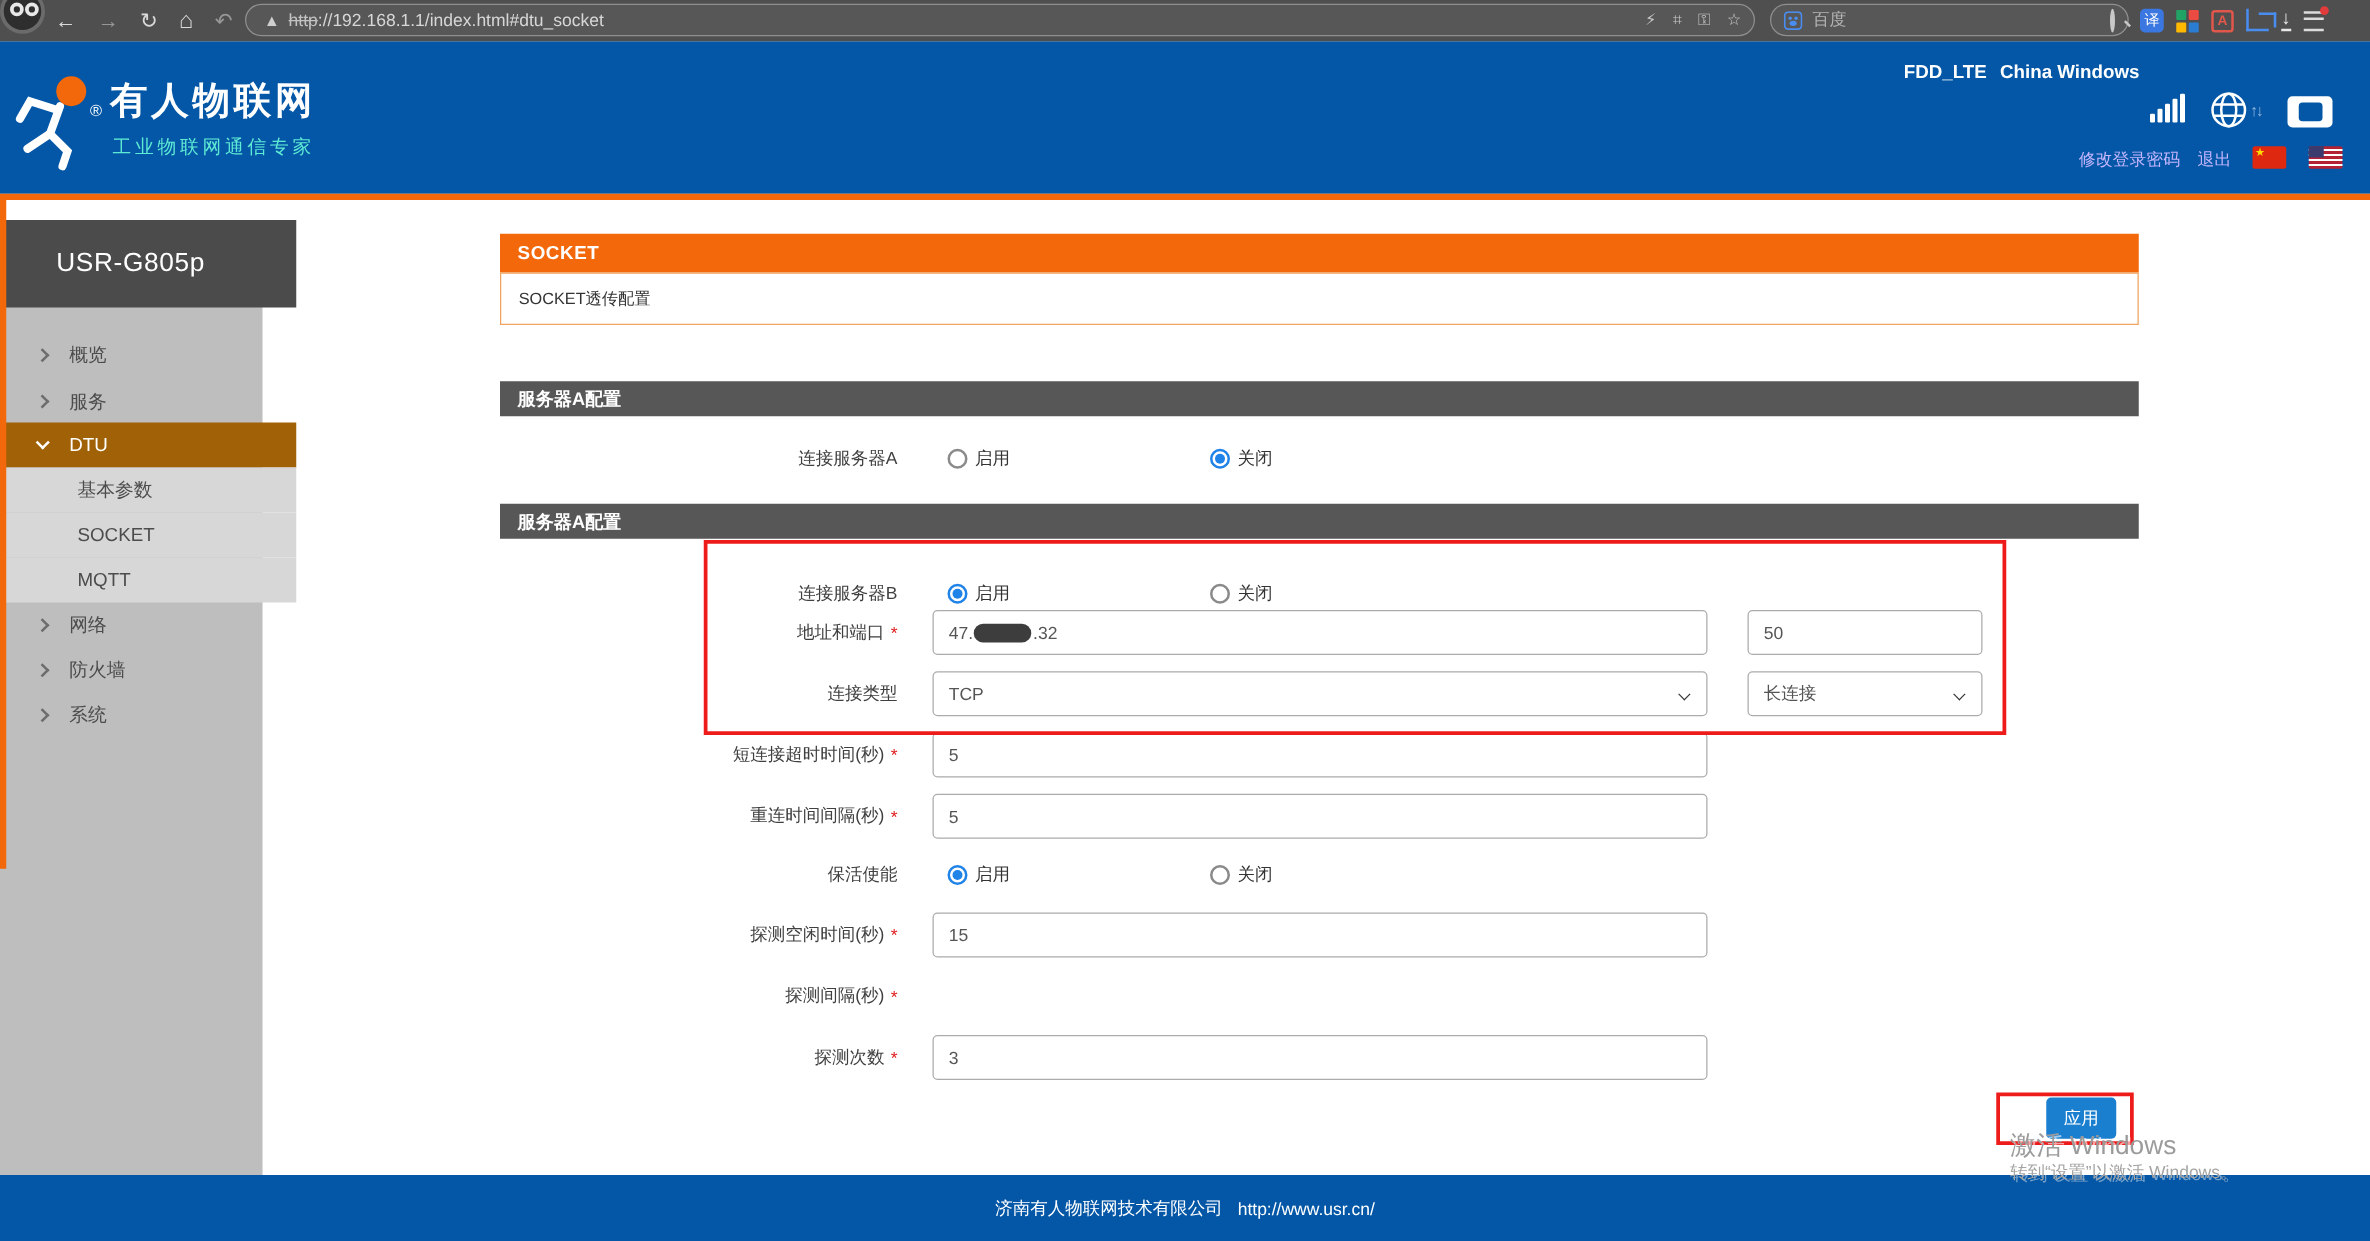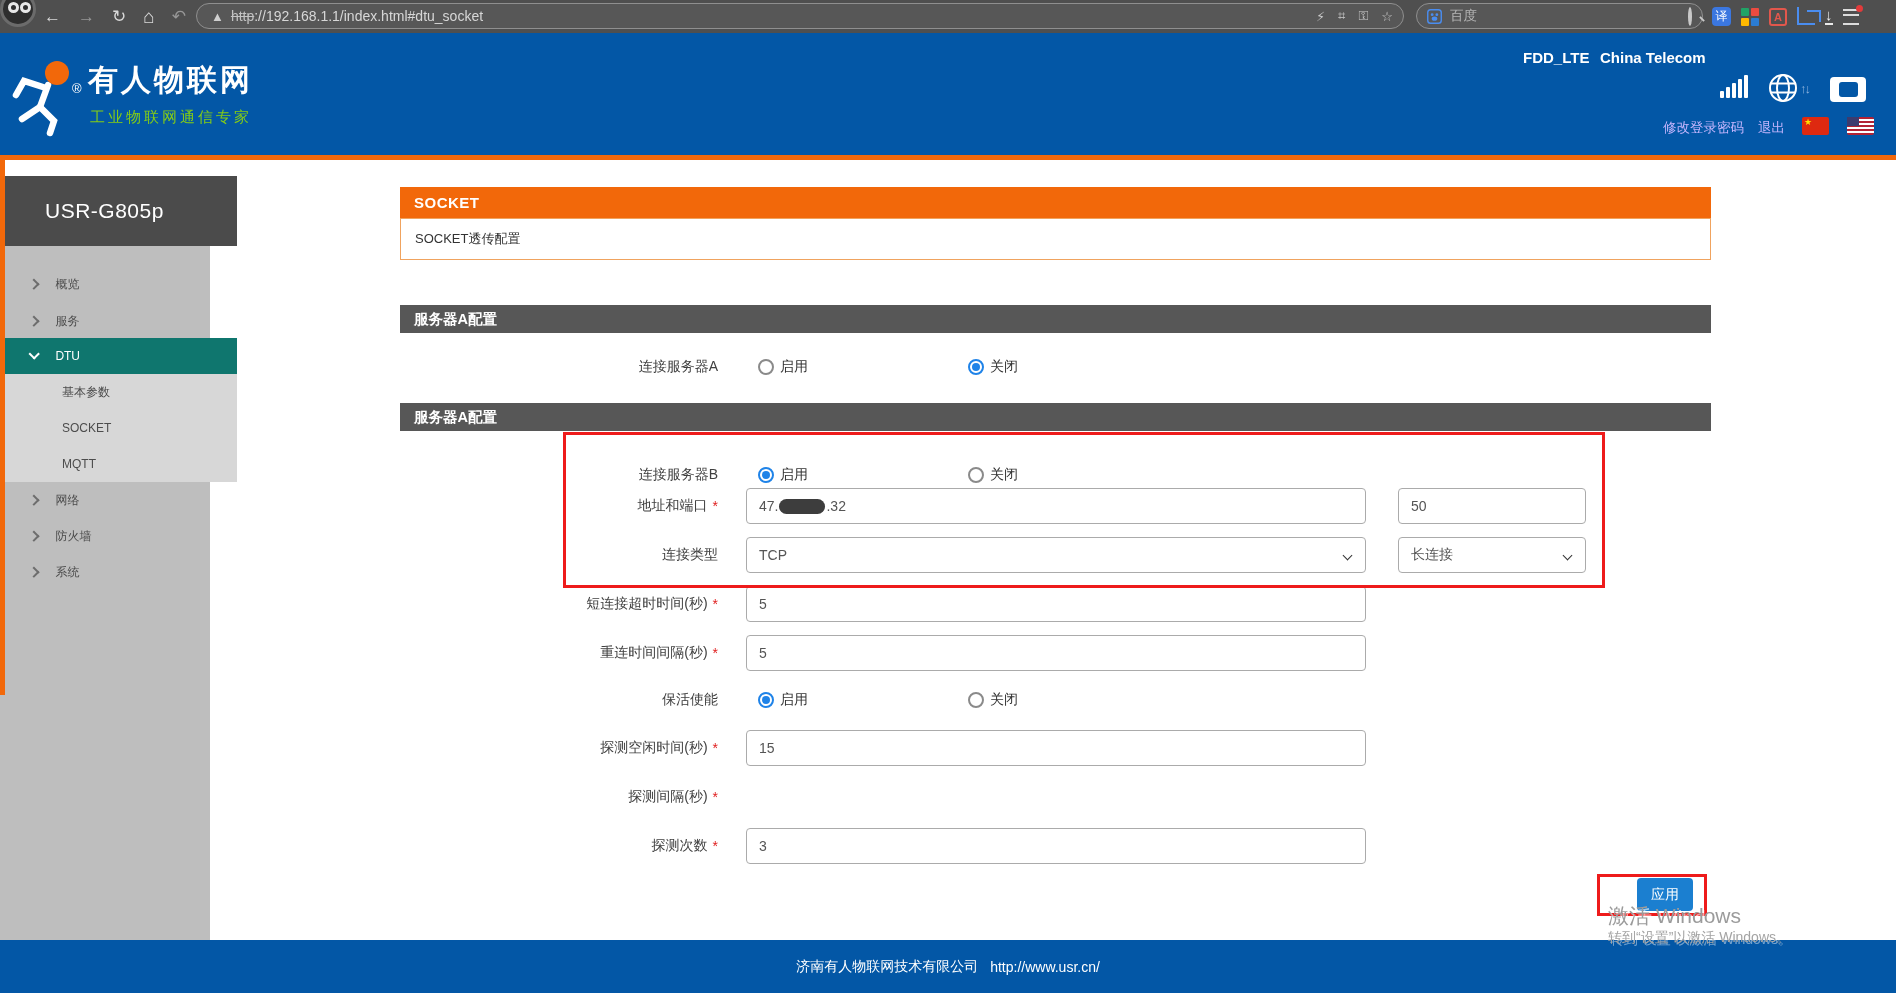--- a/index.html
+++ b/index.html
@@ -30,44 +30,44 @@
   .ext-crop:after{content:"";position:absolute;right:-6px;top:3px;width:12px;height:10px;border-right:2.5px solid #4a8df0;border-top:2.5px solid #4a8df0}
   .ext-down{color:#e9e9e9;font-size:15px;border-bottom:2px solid #e9e9e9;line-height:13px;height:15px}
   .menu3{width:16px;height:12px;border-top:2px solid #dcdcdc;border-bottom:2px solid #dcdcdc;position:relative}
   .menu3 i{position:absolute;left:0;top:3px;width:100%;border-top:2px solid #dcdcdc}
   .menu3 b{position:absolute;right:-4px;top:-6px;width:7px;height:7px;background:#e23b3b;border-radius:50%}
   .mag{width:12px;height:12px;border:2px solid #c9c9c9;border-radius:50%;position:relative;box-sizing:border-box}
   .mag:after{content:"";position:absolute;left:9px;top:9px;width:6px;height:2px;background:#c9c9c9;transform:rotate(45deg)}
   
   .hdr{left:0;top:33px;width:1896px;height:122px;background:#0357a6;color:#fff}
   .brandtxt{left:88px;top:27px;font-size:30px;font-weight:bold;letter-spacing:3px}
-  .brandsub{left:90px;top:75px;font-size:15px;letter-spacing:3px;color:#84cc16}
+  .brandsub{left:90px;top:75px;font-size:15px;letter-spacing:3px;color:#5eead4}
   .reg{left:143px;top:22px;font-size:13px}
   .nettype{top:16px;font-weight:bold;font-size:15px}
   .h-right-small{top:86px;font-size:13.5px;color:#c4b5fd}
   .flag{top:84px;width:27px;height:18px;border-radius:2px}
   .flag-cn{background:#de2910;color:#ffde00;font-size:9px;line-height:10px;padding-left:2px;box-sizing:border-box}
   .flag-us{background:repeating-linear-gradient(#b22234 0 2px,#fff 2px 4px)}
   .flag-us i{position:absolute;left:0;top:0;width:12px;height:9px;background:#3c3b6e}
   .sigbars{top:42px;display:flex;align-items:flex-end;gap:2.5px}
   .sigbars b{width:3.5px;background:#fff;border-radius:1px}
   .updown{top:48px;font-size:13px;color:#8fb3dd;letter-spacing:-2px}
   .sim{top:44px;width:36px;height:25px;background:#fff;border-radius:4px}
   .sim i{position:absolute;left:9px;top:5px;width:19px;height:15px;background:#0357a6;border-radius:3px}
   
   .orule{left:0;top:155px;width:1896px;height:5px;background:#f2680a}
   .ostrip{left:0;top:160px;width:5px;height:535px;background:#f2680a;z-index:5}
   
   .sbar{left:0;top:176px;width:210px;height:783px;background:#bebebe}
   .sdev{left:0;top:0;width:237px;height:70px;background:#4b4b4b;color:#fff;font-size:21px;
     display:flex;align-items:center;padding-left:45px;box-sizing:border-box;letter-spacing:.5px}
-  .sitem{left:0;width:237px;height:36px;display:flex;align-items:center;font-size:12px;color:#4c4c4c;cursor:pointer}
+  .sitem{left:0;width:237px;height:36px;display:flex;align-items:center;font-size:15px;color:#4c4c4c;cursor:pointer}
   .sitem .chev{margin:0 0 0 30px}
   .sitem span.lb{margin-left:17px}
-  .sitem.active{background:#0f766e;color:#fff}
+  .sitem.active{background:#a16207;color:#fff}
   .sitem.sub{background:#d7d7d7}
   .sitem.sub span.lb{margin-left:62px}
   .chev{display:inline-block;border:solid #6d6d6d;border-width:0 2px 2px 0;padding:3.2px;transform:rotate(-45deg)}
   .chev.down{transform:rotate(45deg);border-color:#fff;margin-top:-4px}
   
   .banner{left:400px;width:1311px;height:31px;background:#f2680a;color:#fff;font-weight:bold;font-size:15px;
     display:flex;align-items:center;padding-left:14px;box-sizing:border-box;letter-spacing:.5px}
   .descbox{left:400px;top:218px;width:1311px;height:42px;border:1px solid #f0a35e;box-sizing:border-box;
     display:flex;align-items:center;padding-left:14px;font-size:13px;color:#333}
   .secbar{left:400px;width:1311px;height:28px;background:#575757;color:#fff;font-weight:bold;font-size:14.5px;
@@ -157,21 +157,21 @@
       <path d="M30 52 L12 64"></path>
       <path d="M30 52 L44 66 L40 78"></path>
     </g>
     <circle cx="47" cy="18" r="12" fill="#f2680a"></circle>
   </svg>
   <span class="abs reg" style="left:72px;top:48px">®</span>
   <div class="abs brandtxt">有人物联网</div>
   <div class="abs brandsub">工业物联网通信专家</div>
 
   <span class="abs nettype" style="left:1523px">FDD_LTE</span>
-  <span class="abs nettype" style="left:1600px">China Telecom</span>
+  <span class="abs nettype" style="left:1600px">China Windows</span>
   <span class="abs sigbars" style="left:1720px">
     <b style="height:7px"></b>
       <b style="height:11px"></b>
       <b style="height:15px"></b>
       <b style="height:19px"></b>
       <b style="height:23px"></b>
   </span>
   <svg class="abs" style="left:1768px;top:40px" width="30" height="30" viewBox="0 0 30 30">
     <g stroke="#fff" stroke-width="2" fill="none">
       <circle cx="15" cy="15" r="13"></circle>

